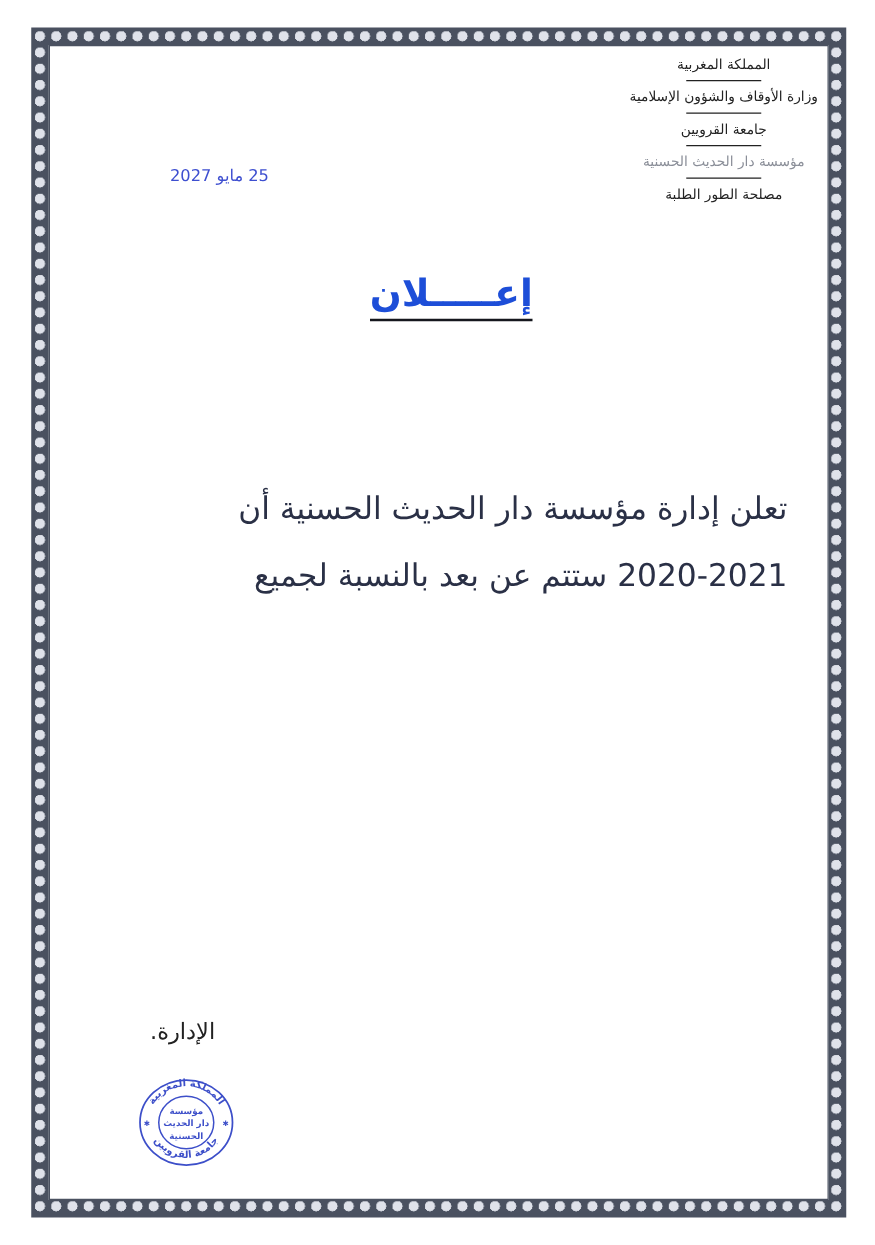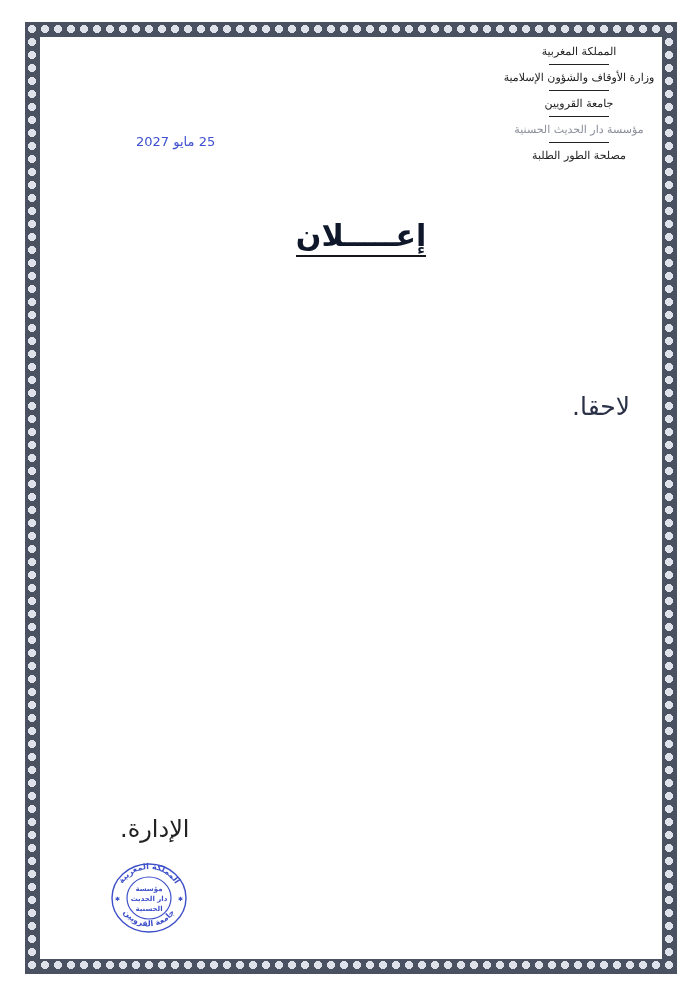--- a/index.html
+++ b/index.html
@@ -33,33 +33,33 @@
     .lh-line.faded { color: #8a8e98; }
     .lh-sep { display: block; width: 60px; height: 1px; background: #222; margin: 5px auto 5px; }
     .date {
       position: absolute; left: 136px; top: 134px; color: #3e4fd0;
       font-family: "DejaVu Sans", sans-serif; font-size: 13px; letter-spacing: 0.5px;
       direction: rtl; white-space: nowrap;
     }
     .title-block { position: absolute; left: 120px; right: 120px; top: 218px; text-align: center; direction: rtl; }
     .title-main {
       display: inline-block; font-family: "DejaVu Sans", sans-serif; font-weight: bold; font-size: 30px;
-      color: #0f172a; padding-bottom: 2px; border-bottom: 2px solid #15171d; letter-spacing: 8px; margin-left: 22px;
+      color: #1d4ed8; padding-bottom: 2px; border-bottom: 2px solid #15171d; letter-spacing: 8px; margin-left: 22px;
     }
     .title-sub {
       display: inline-block; margin-top: 6px; font-family: "DejaVu Sans", sans-serif; font-weight: bold;
       font-size: 28px; color: #15171d; border-bottom: 2px solid #15171d; padding-bottom: 4px;
     }
     .body-text {
       position: absolute; left: 70px; right: 70px; top: 380px; direction: rtl; text-align: justify;
       font-family: "DejaVu Sans", sans-serif; font-size: 25px; line-height: 54px; color: #2a3046;
     }
     .body-text p { margin: 0; }
     .signature {
-      position: absolute; left: 120px; top: 815px; direction: rtl; font-size: 24px;
+      position: absolute; left: 120px; top: 815px; direction: rtl; font-size: 18px;
       font-family: "DejaVu Sans", sans-serif; color: #222;
     }
     .stamp {
       position: absolute; left: 110px; top: 862px; width: 78px; height: 72px;
     }
   </style>
 </head>
 <body>
 
 <div class="frame"></div>
@@ -76,21 +76,22 @@
   <span class="lh-line">مصلحة الطور الطلبة</span>
 </div>
 
 <div class="date">25 مايو 2027</div>
 
 <div class="title-block">
   <div class="title-main">إعـــــلان</div><br>
 </div>
 
 <div class="body-text">
-  <p>لاحقا.</p>
+  <p>تعلن إدارة مؤسسة دار الحديث الحسنية أن</p>
+  <p>2020-2021 ستتم عن بعد بالنسبة لجميع</p>
 </div>
 
 <div class="signature">الإدارة.</div>
 
 <svg class="stamp" viewBox="0 0 78 72">
   <defs>
     <path id="arcTop" d="M 8 38 A 31 31 0 0 1 70 38"></path>
     <path id="arcBot" d="M 10 42 A 30 30 0 0 0 68 42"></path>
   </defs>
   <ellipse cx="39" cy="36" rx="37" ry="34" fill="none" stroke="#3d4fc9" stroke-width="1.4"></ellipse>

